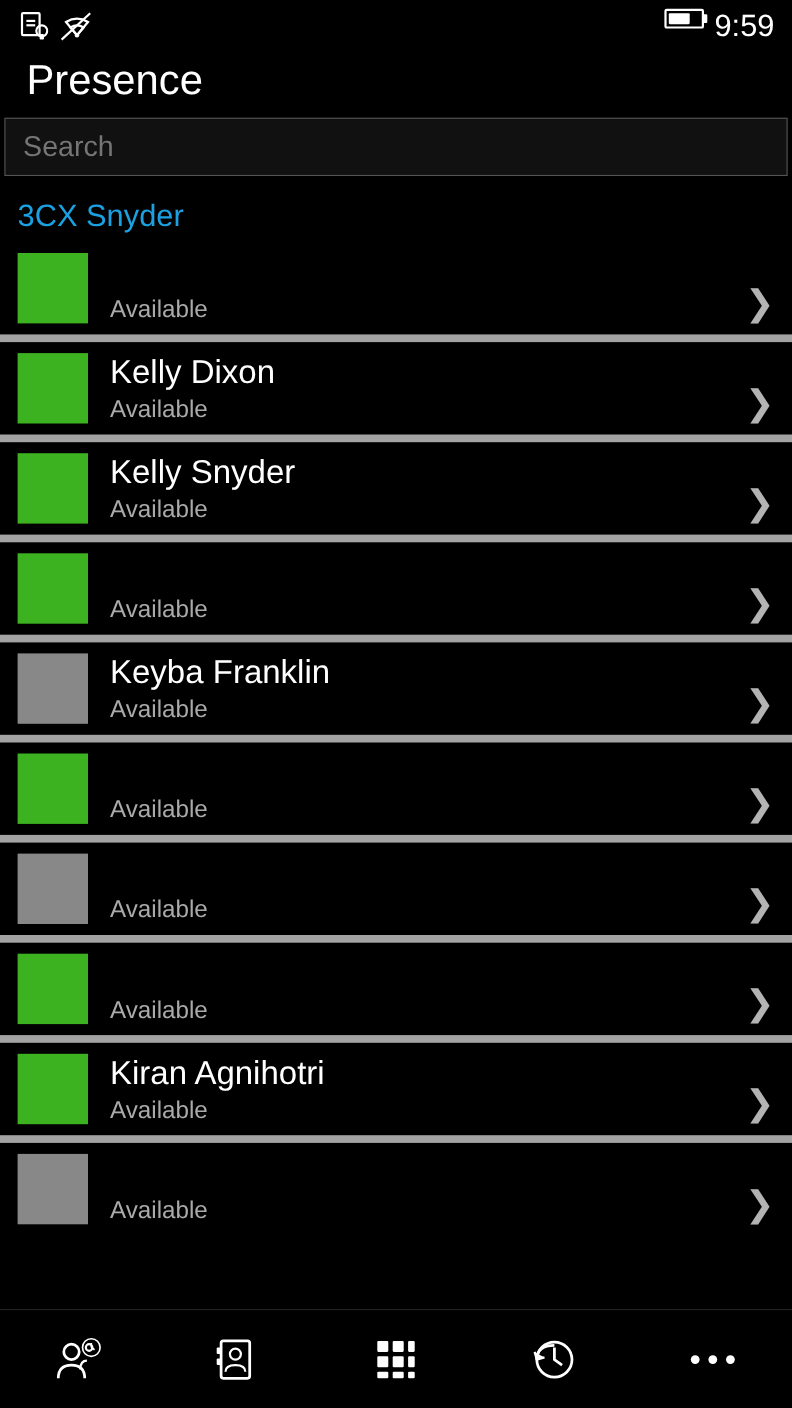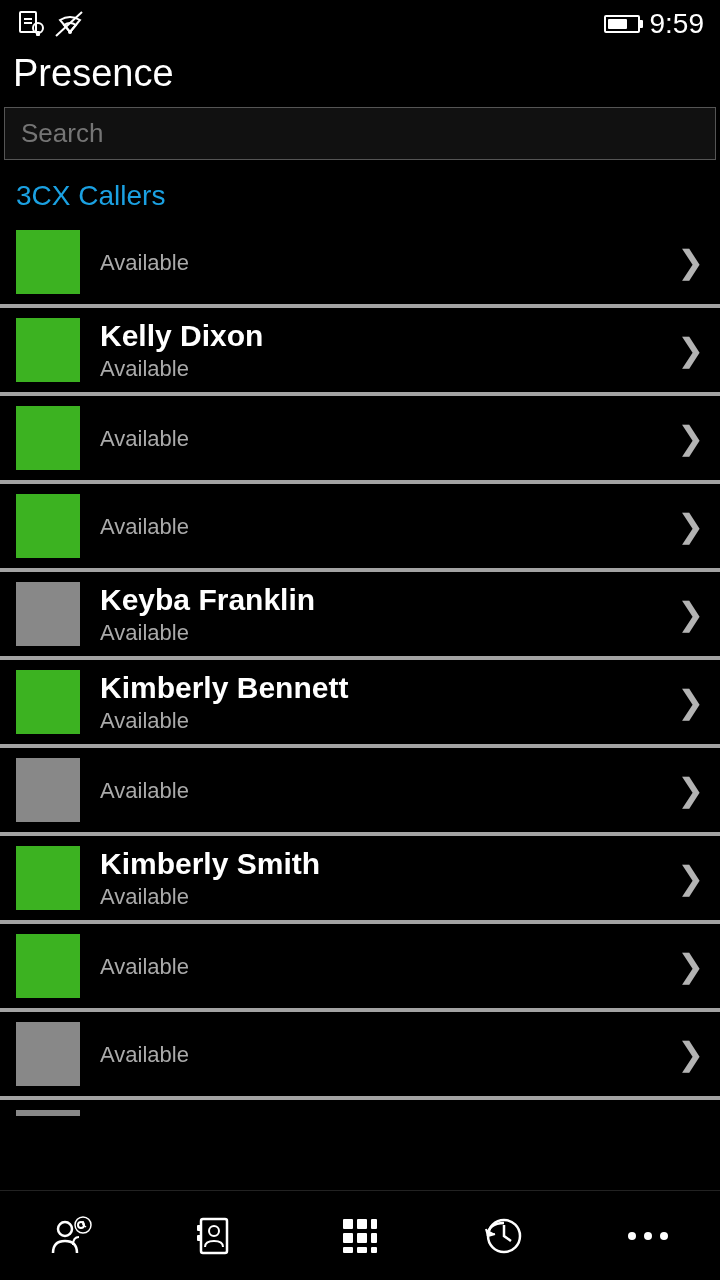--- a/index.html
+++ b/index.html
@@ -21,21 +21,21 @@
       padding: 8px 16px;
       height: 48px;
     }
     .status-left {
       display: flex;
       align-items: center;
       gap: 10px;
     }
     .status-right {
       display: flex;
-      align-items: center;
+      align-items: flex-start;
       gap: 10px;
       font-size: 28px;
       font-weight: 300;
       margin-left: 20px;
     }
     .battery-icon {
       width: 36px;
       height: 18px;
       border: 2px solid #fff;
       border-radius: 2px;
@@ -58,21 +58,21 @@
       left: 2px;
       top: 2px;
       bottom: 2px;
       width: 60%;
       background: #fff;
       border-radius: 1px;
     }
 
     
     .page-title {
-      padding: 4px 16px 12px 13px;
+      padding: 4px 16px 12px 24px;
       font-size: 38px;
       font-weight: 300;
       color: #fff;
     }
 
     
     .search-container {
       padding: 0 4px;
       margin-bottom: 4px;
     }
@@ -96,43 +96,43 @@
     }
 
     
     .contact-list {
       overflow-y: auto;
       height: calc(1280px - 48px - 60px - 66px - 56px - 64px - 90px);
     }
 
     .contact-item {
       display: flex;
-      align-items: center;
+      align-items: flex-end;
       padding: 10px 16px;
-      border-bottom: 4px solid #a3a3a3;
+      border-bottom: 7px solid #a3a3a3;
       cursor: pointer;
       min-height: 88px;
     }
 
     .avatar {
       width: 64px;
       height: 64px;
       flex-shrink: 0;
       margin-right: 20px;
     }
 
     .avatar.green { background: #3cb221; }
     .avatar.gray { background: #888; }
 
     .contact-info {
       flex: 1;
     }
     .contact-name {
       font-size: 30px;
-      font-weight: 700;
+      font-weight: 400;
       color: #fff;
       line-height: 1.2;
     }
     .contact-status {
       font-size: 22px;
       color: #aaa;
       margin-top: 2px;
     }
 
     .chevron {
@@ -192,41 +192,42 @@
     <span>9:59</span>
   </div>
 </div>
 
 <div class="page-title">Presence</div>
 
 <div class="search-container">
   <input class="search-input" type="text" placeholder="Search" style="">
 </div>
 
-<div class="section-header">3CX Callers</div>
+<div class="section-header">3CX Snyder</div>
 
 <div class="contact-list" id="contact-list">
     <div class="contact-item">
       <div class="avatar green"></div>
       <div class="contact-info">
         <div class="contact-status">Available</div>
       </div>
       <div class="chevron">❯</div>
     </div>
     <div class="contact-item">
       <div class="avatar green"></div>
       <div class="contact-info">
         <div class="contact-name">Kelly Dixon</div>
         <div class="contact-status">Available</div>
       </div>
       <div class="chevron">❯</div>
     </div>
     <div class="contact-item">
       <div class="avatar green"></div>
       <div class="contact-info">
+        <div class="contact-name">Kelly Snyder</div>
         <div class="contact-status">Available</div>
       </div>
       <div class="chevron">❯</div>
     </div>
     <div class="contact-item">
       <div class="avatar green"></div>
       <div class="contact-info">
         <div class="contact-status">Available</div>
       </div>
       <div class="chevron">❯</div>
@@ -235,43 +236,42 @@
       <div class="avatar gray"></div>
       <div class="contact-info">
         <div class="contact-name">Keyba Franklin</div>
         <div class="contact-status">Available</div>
       </div>
       <div class="chevron">❯</div>
     </div>
     <div class="contact-item">
       <div class="avatar green"></div>
       <div class="contact-info">
-        <div class="contact-name">Kimberly Bennett</div>
         <div class="contact-status">Available</div>
       </div>
       <div class="chevron">❯</div>
     </div>
     <div class="contact-item">
       <div class="avatar gray"></div>
       <div class="contact-info">
         <div class="contact-status">Available</div>
       </div>
       <div class="chevron">❯</div>
     </div>
     <div class="contact-item">
       <div class="avatar green"></div>
       <div class="contact-info">
-        <div class="contact-name">Kimberly Smith</div>
-        <div class="contact-status">Available</div>
-      </div>
-      <div class="chevron">❯</div>
-    </div>
-    <div class="contact-item">
-      <div class="avatar green"></div>
-      <div class="contact-info">
+        <div class="contact-status">Available</div>
+      </div>
+      <div class="chevron">❯</div>
+    </div>
+    <div class="contact-item">
+      <div class="avatar green"></div>
+      <div class="contact-info">
+        <div class="contact-name">Kiran Agnihotri</div>
         <div class="contact-status">Available</div>
       </div>
       <div class="chevron">❯</div>
     </div>
     <div class="contact-item">
       <div class="avatar gray"></div>
       <div class="contact-info">
         <div class="contact-status">Available</div>
       </div>
       <div class="chevron">❯</div>

